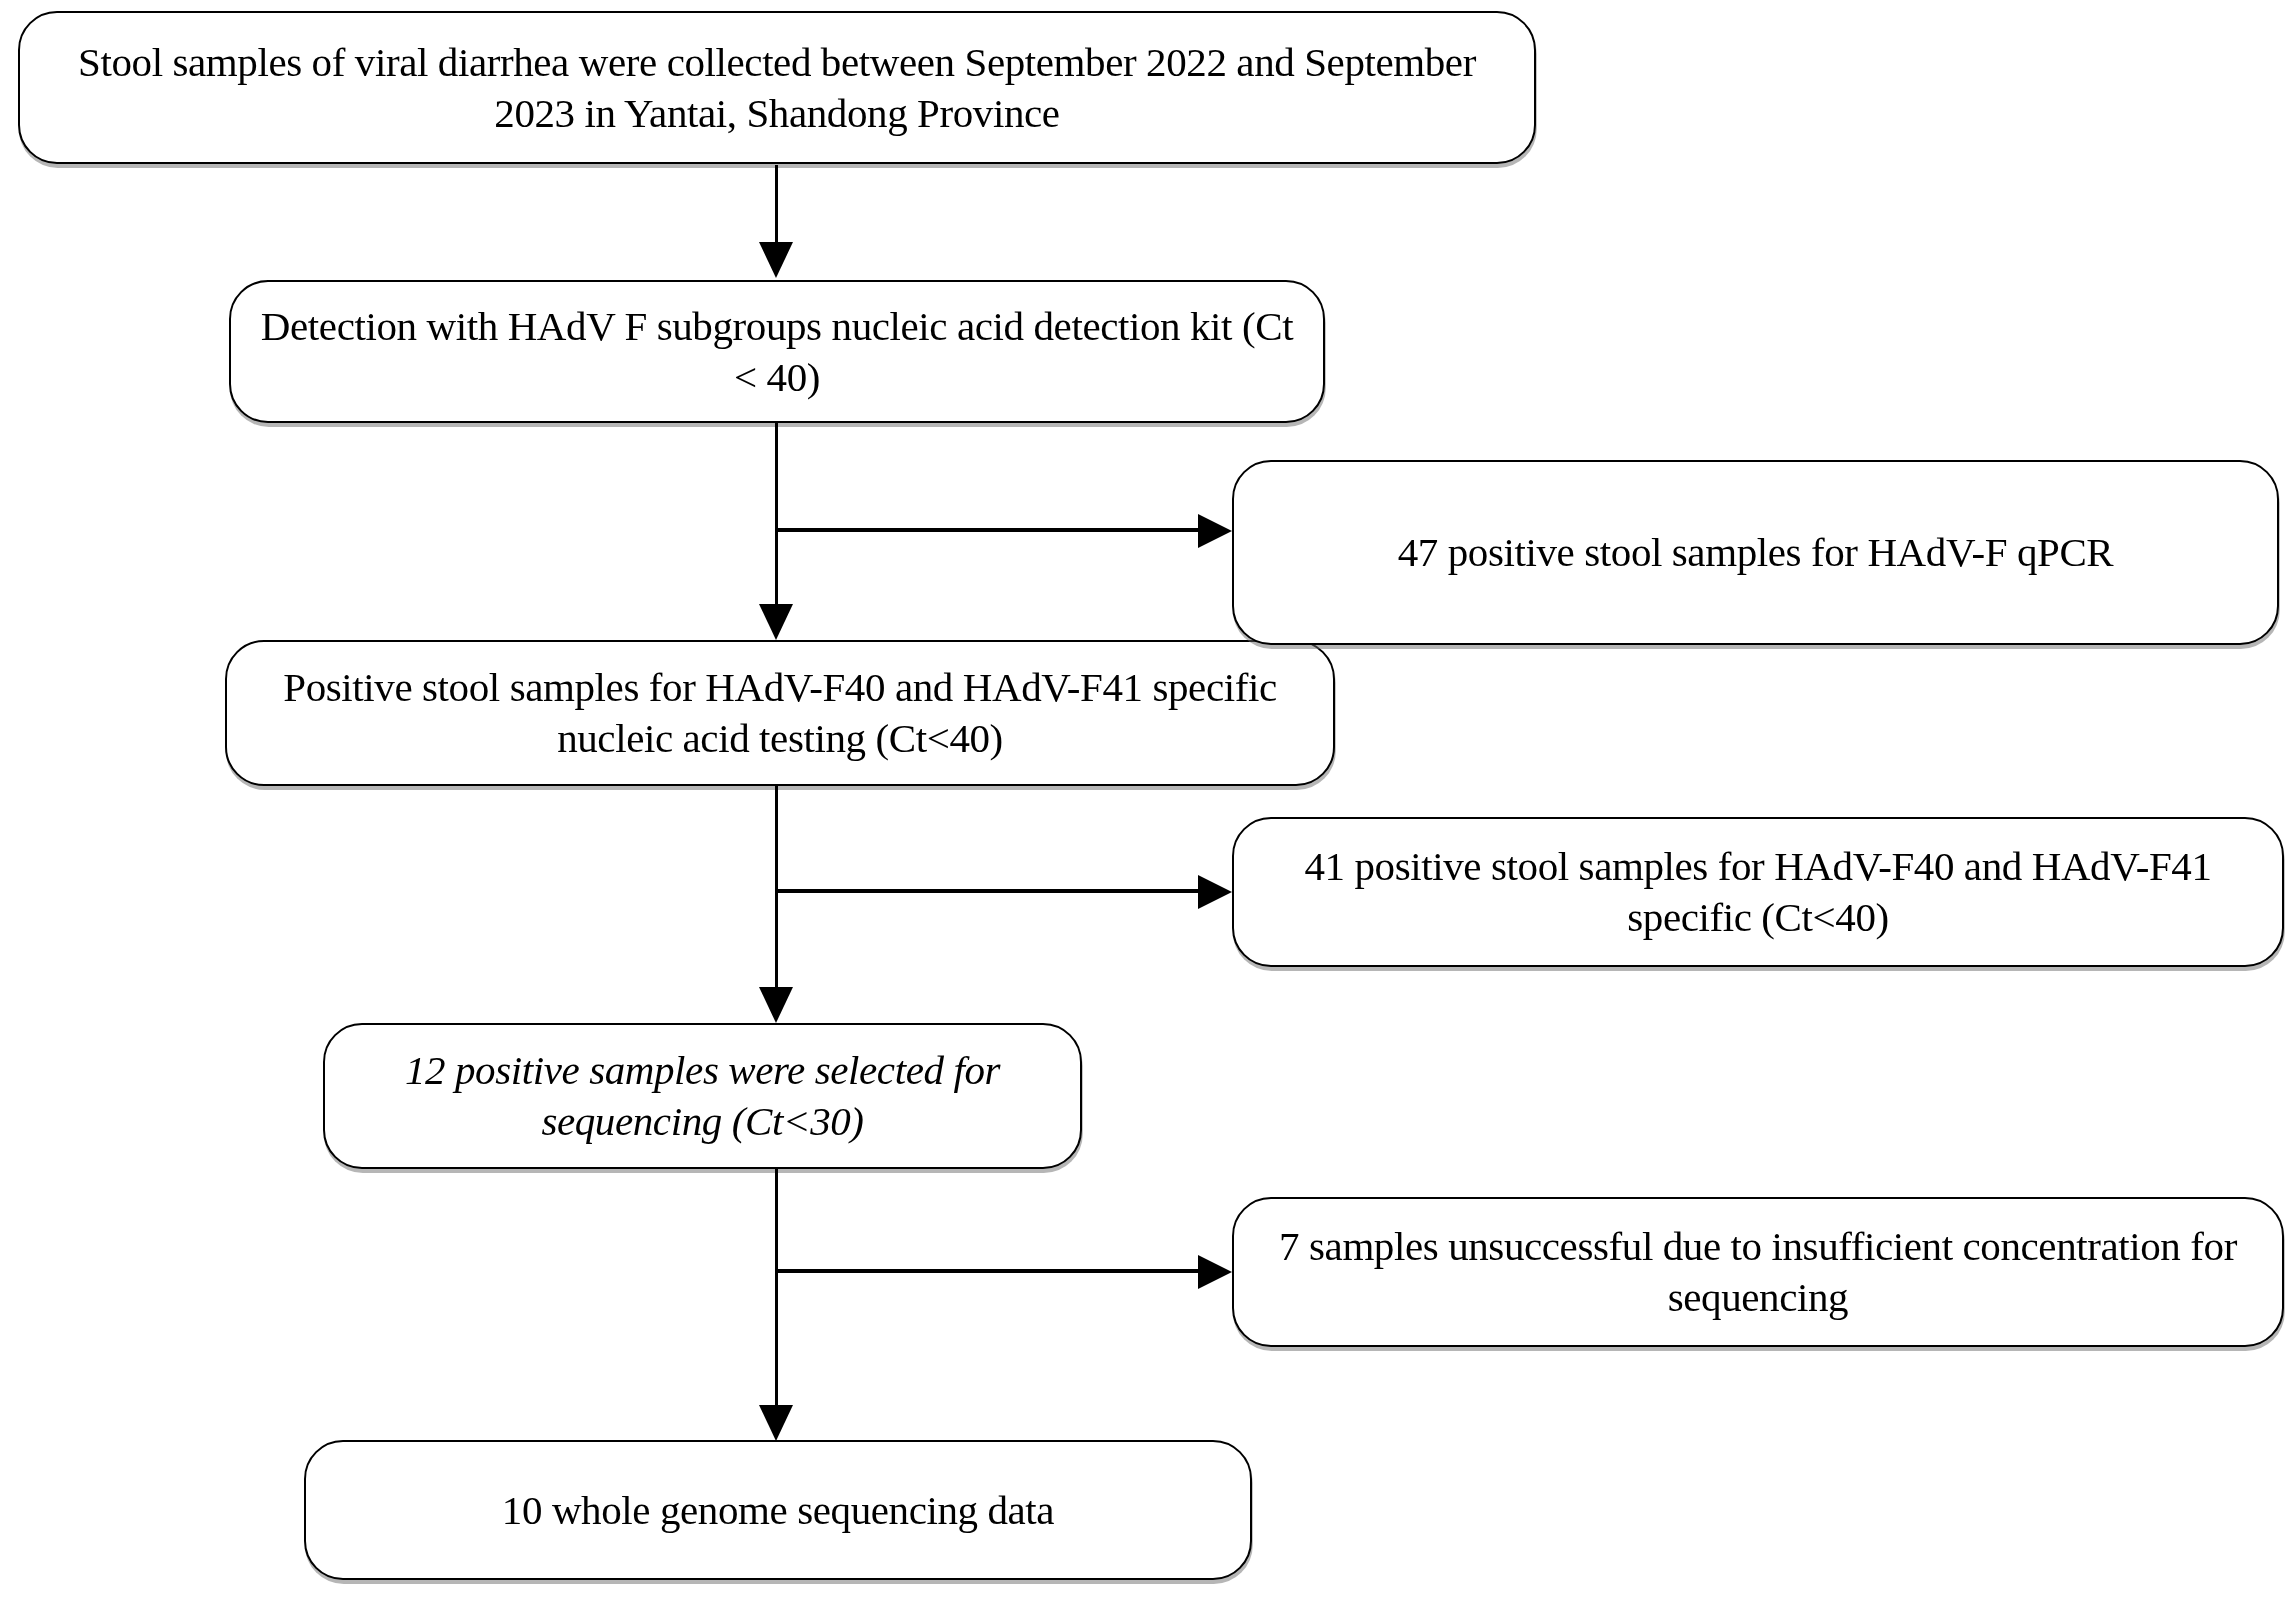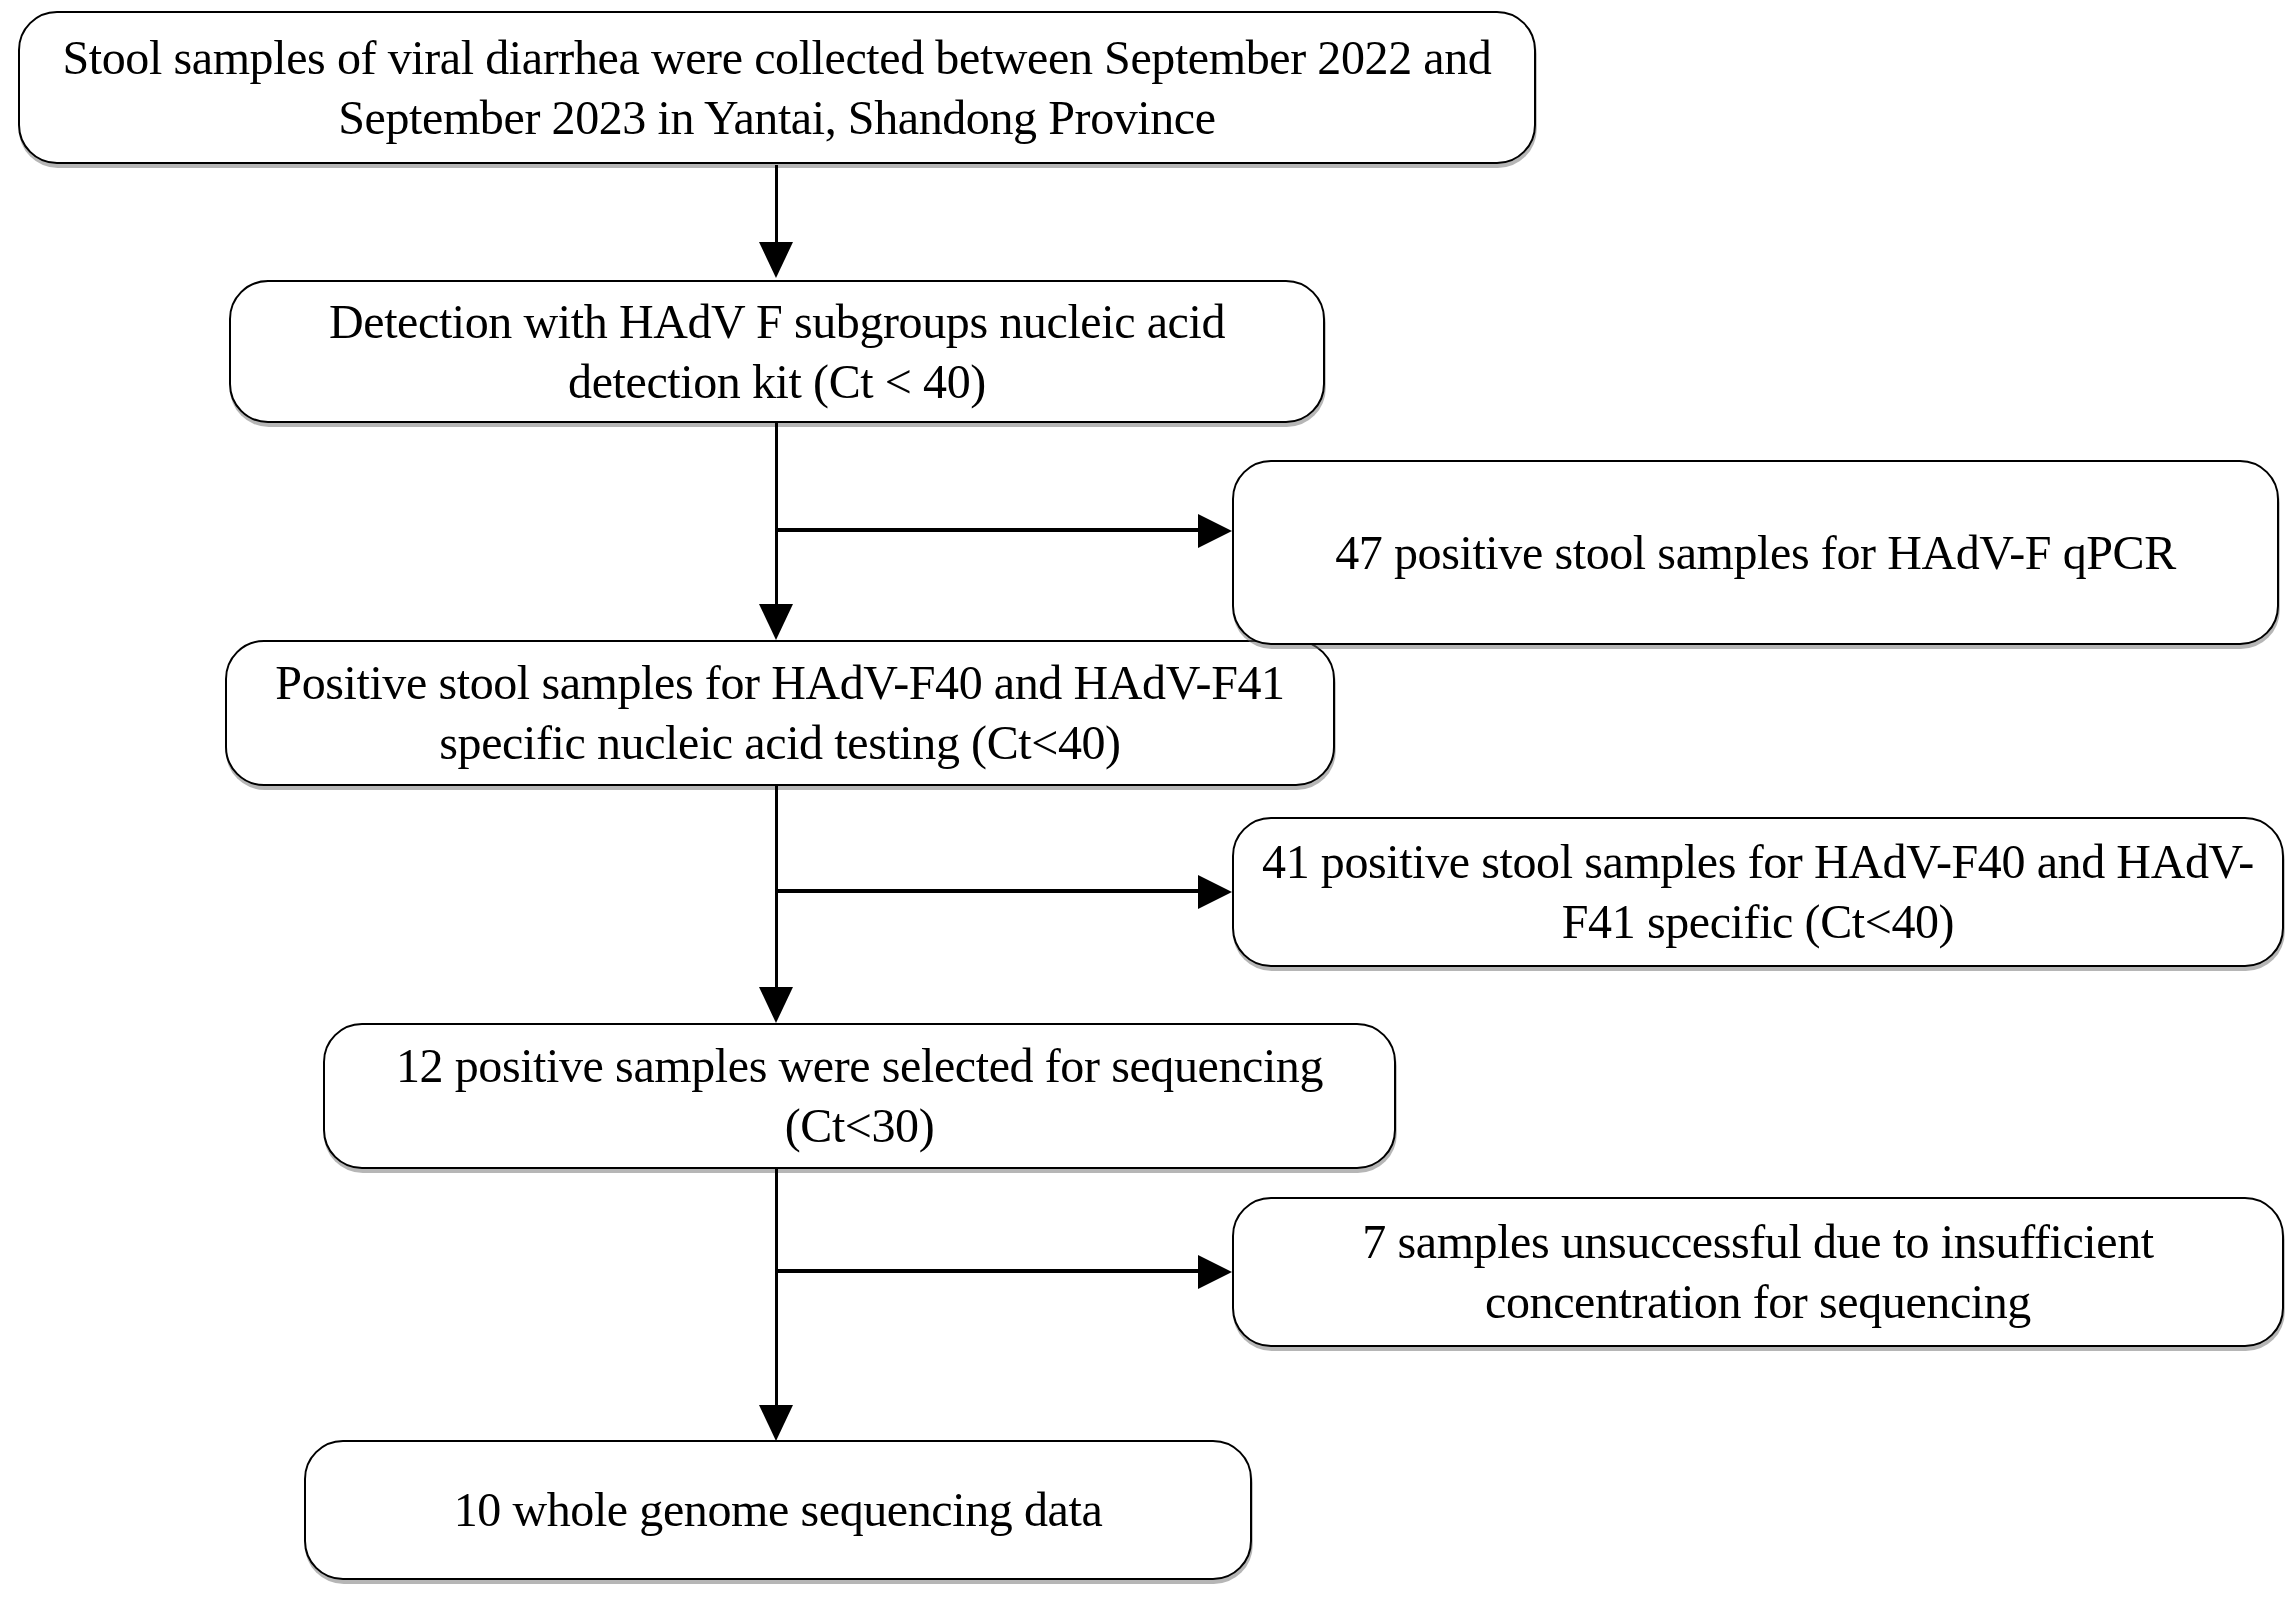--- a/index.html
+++ b/index.html
@@ -19,21 +19,21 @@
     position: absolute;
     box-sizing: border-box;
     border: 2.4px solid #000000;
     border-radius: 39px;
     background: #ffffff;
     box-shadow: 0.8px 4px 0 rgba(110,110,110,0.5);
     display: flex;
     align-items: center;
     justify-content: center;
     text-align: center;
-    font-size: 48px;
+    font-size: 41px;
     line-height: 1.24;
     letter-spacing: -0.4px;
     padding: 4.9px 18px;
   }
   .vline {
     position: absolute;
     width: 3.2px;
     background: #000000;
   }
   .hline {
@@ -54,21 +54,21 @@
     width: 0;
     height: 0;
     border-top: 17px solid transparent;
     border-bottom: 17px solid transparent;
     border-left: 34px solid #000000;
   }
   
   #box-collection        { left: 18px;   top: 11.3px;   width: 1518px; height: 153px; padding: 4.9px 13px; }
   #box-detection         { left: 229px;  top: 280px;  width: 1096px; height: 143px; justify-content: center; }
   #box-specific-testing  { left: 225px;  top: 640px;  width: 1110px; height: 146px; }
-  #box-selected          { left: 323px;  top: 1023px; width: 1073px; height: 146px; }
+  #box-selected          { left: 323px;  top: 1023px; width: 759px; height: 146px; font-style: italic; }
   #box-wgs               { left: 304px;  top: 1440px; width: 948px; height: 140px; text-align: center; }
   
   #box-qpcr-positive     { left: 1232px; top: 460px;  width: 1047px; height: 185px; }
   #box-specific-positive { left: 1232px; top: 817px; width: 1052px; height: 150px; }
   #box-unsuccessful      { left: 1232px; top: 1197px; width: 1052px; height: 150px; }
 </style>
 </head>
 <body>
 
 <div id="canvas">

